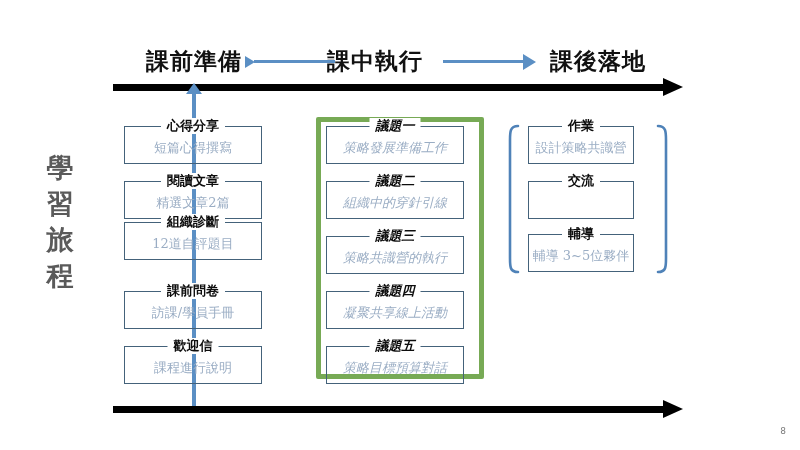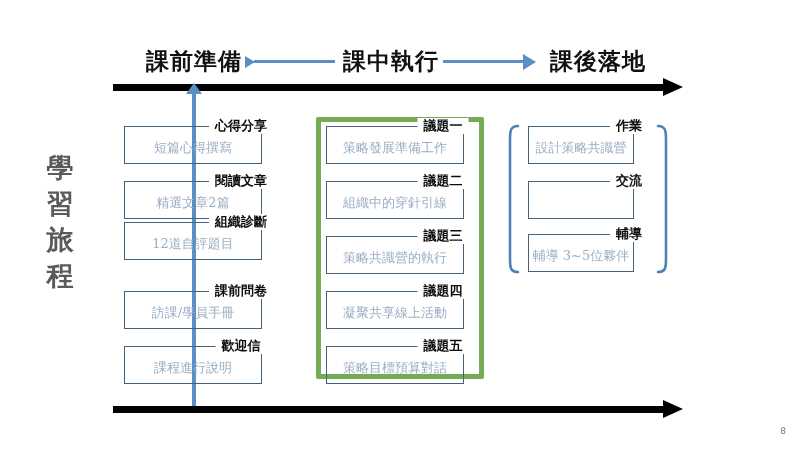--- a/index.html
+++ b/index.html
@@ -16,21 +16,21 @@
   .phase-label{
     position:absolute;
     font-family:"DejaVu Serif","Liberation Serif",serif;
     font-weight:bold;
     font-size:23px;
     color:#111111;
     white-space:nowrap;
     letter-spacing:1px;
   }
   #phase-1{left:146px;top:46px;}
-  #phase-2{left:343px;top:46px;font-family:Liberation Mono, monospace;}
+  #phase-2{left:327px;top:46px;font-family:Liberation Mono, monospace;}
   #phase-3{left:540px;top:46px;margin-left:10px;}
 
   .phase-arrow{position:absolute;height:12px;}
   .phase-arrow .shaft{
     position:absolute;left:0;top:4px;height:3px;background:#5b8fc4;
   }
   .phase-arrow .head{
     position:absolute;top:0;width:0;height:0;
     border-top:6px solid transparent;
     border-bottom:6px solid transparent;
@@ -103,39 +103,38 @@
     position:absolute;left:50%;top:0px;transform:translateX(-50%);
     background:#ffffff;
     padding:0 6px;
     font-family:"DejaVu Serif","Liberation Serif",serif;
     font-weight:bold;
     font-size:13px;
     line-height:16px;
     color:#0d0d0d;
     white-space:nowrap;
     z-index:2;
-    margin-left:48px;
   }
   .card .sub{
     position:absolute;left:0;right:0;top:21px;
     text-align:center;
     font-family:"DejaVu Serif","Liberation Serif",serif;
     font-size:13px;
     line-height:17px;
     color:#9aadc4;
     white-space:nowrap;
   }
 
   
   #col-prep{position:absolute;left:124px;top:118px;width:138px;}
   #col-exec{position:absolute;left:326px;top:118px;width:138px;}
   #col-after{position:absolute;left:524px;top:118px;width:130px;}
 
   #col-prep .card{left:0;width:138px;}
-  #col-exec .card{left:0;width:138px;}
+  #col-exec .card{left:0;width:138px;font-style:italic;}
   #col-after .card{left:4px;width:106px;}
 
   
   #green-frame{
     position:absolute;left:316px;top:117px;width:168px;height:262px;
     border:5px solid #77aa55;
     box-sizing:border-box;
     border-radius:2px;
   }
 

